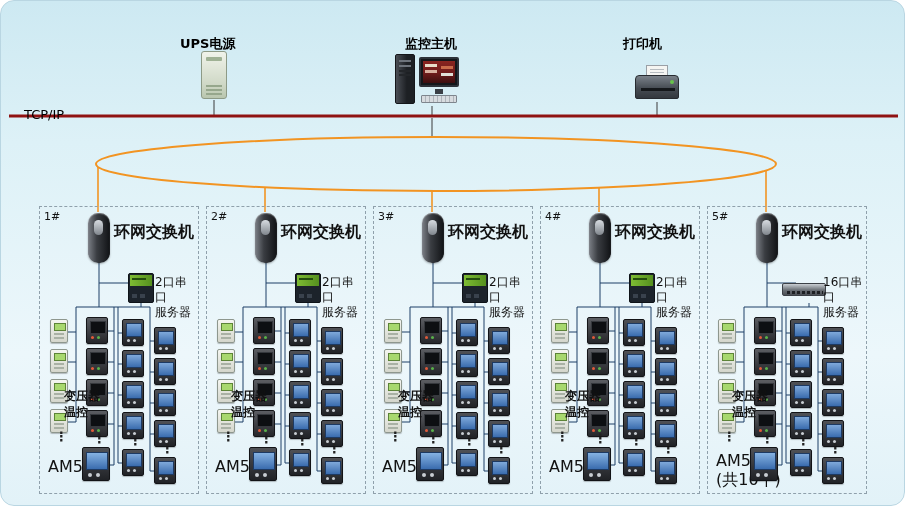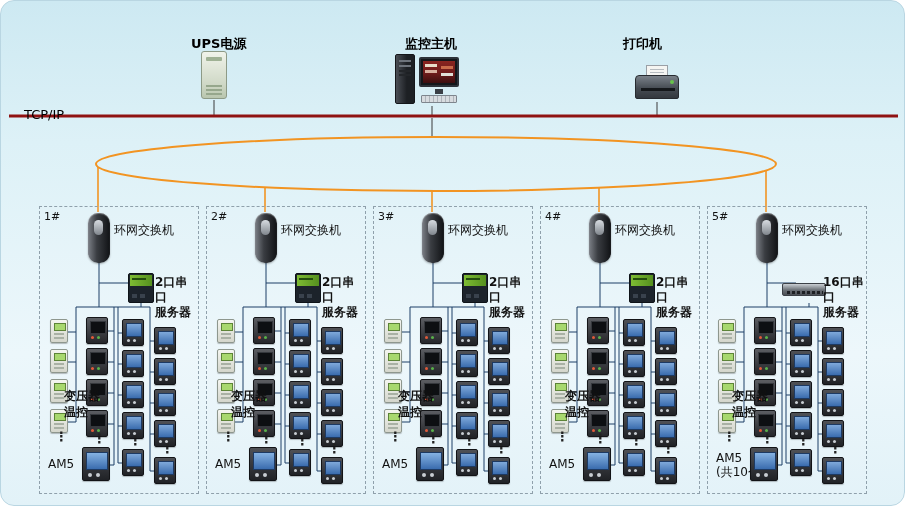--- a/index.html
+++ b/index.html
@@ -35,24 +35,24 @@
   .printer-body::before{content:"";position:absolute;left:5px;top:12px;width:34px;height:3px;background:#15181b}
   .printer-body::after{content:"";position:absolute;right:4px;top:4px;width:4px;height:4px;border-radius:50%;background:#67c24a}
   .paper{position:absolute;left:11px;top:0;width:22px;height:13px;background:#f5f5f2;border:1px solid #9aa0a6}
   .paper::before{content:"";position:absolute;left:3px;top:3px;width:14px;height:1px;background:#b7bcc0;box-shadow:0 3px 0 #b7bcc0,0 6px 0 #b7bcc0}
 
   
   .sections{position:absolute;left:38px;top:205px;display:flex;gap:7px}
   .sec{position:relative;width:160px;height:288px;border:1px dashed #8fa0ab;background:rgba(255,255,255,0.06)}
   .sec svg.secwires{position:absolute;left:0;top:0;pointer-events:none}
   .sec-id{position:absolute;left:4px;top:3px;font-size:11px}
-  .sw-lbl{position:absolute;left:74px;top:15px;font-size:12px;font-weight:400}
-  .srv-lbl{position:absolute;left:115px;top:68px;font-size:12px;font-weight:700;white-space:pre-line;line-height:1.25}
+  .sw-lbl{position:absolute;left:74px;top:15px;font-size:16px;font-weight:700}
+  .srv-lbl{position:absolute;left:115px;top:68px;font-size:12px;font-weight:400;white-space:pre-line;line-height:1.25}
   .tx-lbl{position:absolute;left:24px;top:182px;font-size:12px;font-weight:600;white-space:pre-line;line-height:1.3}
-  .am5{position:absolute;left:8px;top:250px;font-size:12px;white-space:pre-line;line-height:1.2}
+  .am5{position:absolute;left:8px;top:250px;font-size:16px;white-space:pre-line;line-height:1.2}
   .s16 .am5{top:244px}
   .dots{position:absolute;font-size:13px;font-weight:bold;color:#222}
   .d1{left:15px;top:222px}.d2{left:53px;top:224px}.d3{left:89px;top:226px}.d4{left:121px;top:234px}
 
   .switch{position:absolute;left:48px;top:6px;width:22px;height:50px;border-radius:10px;
           background:linear-gradient(90deg,#7c8087 0%,#3a3d42 40%,#101215 100%);box-shadow:inset 0 1px 1px rgba(255,255,255,.35),0 1px 2px rgba(0,0,0,.3)}
   .sw-slot{position:absolute;left:6px;top:7px;width:9px;height:15px;border-radius:5px;background:linear-gradient(180deg,#d7dbe0,#80868d)}
 
   .server2{position:absolute;left:88px;top:66px;width:26px;height:30px;background:#1c232b;border:1px solid #0e1318;border-radius:2px}
   .server2 .srv-top{position:absolute;left:1px;top:1px;width:22px;height:11px;display:block;
@@ -97,21 +97,21 @@
     <line x1="431" y1="105" x2="431" y2="114" stroke="#3a3a3a" stroke-width="1"></line>
     <line x1="656" y1="101" x2="656" y2="114" stroke="#3a3a3a" stroke-width="1"></line>
     <line x1="8" y1="115" x2="897" y2="115" stroke="#8f1212" stroke-width="3"></line>
     <line x1="431" y1="117" x2="431" y2="137" stroke="#3a3a3a" stroke-width="1"></line>
     <ellipse cx="435" cy="163" rx="340" ry="27" fill="none" stroke="#f29422" stroke-width="2"></ellipse>
     <path d="M97 166 V211 M264 187 V211 M431 190 V211 M598 187 V211 M765 170 V211" stroke="#f29422" stroke-width="1.6" fill="none"></path>
   </svg>
 
   <span class="lbl" style="left:23px;top:106px">TCP/IP</span>
 
-  <span class="lbl b" style="left:190px;top:34px">UPS电源</span>
+  <span class="lbl b" style="left:179px;top:34px">UPS电源</span>
   <div class="dev" style="left:200px;top:50px;width:28px;height:50px">
     <div class="ups-body"></div>
   </div>
 
   <span class="lbl b" style="left:404px;top:34px">监控主机</span>
   <div class="dev" style="left:394px;top:50px;width:70px;height:56px">
     <div class="tower"></div>
     <div class="monitor">
         <i class="screen"></i>
       </div>

